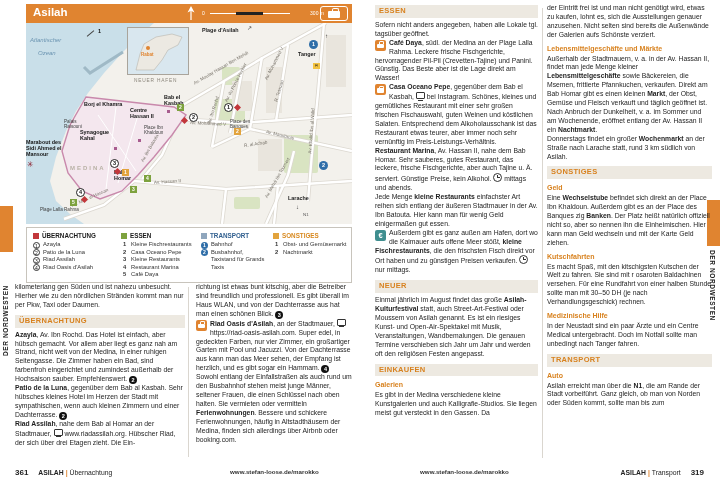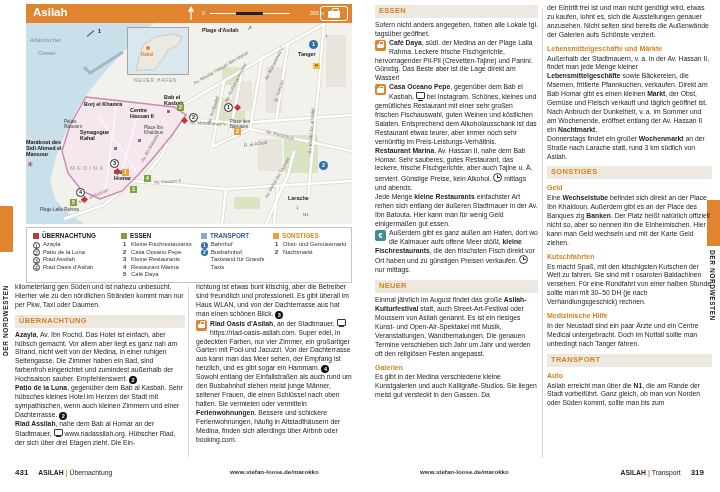--- a/index.html
+++ b/index.html
@@ -364,20 +364,21 @@
   <div class="col" id="c3">
       <div class="sect">ESSEN</div>
       <p class="para">Sofern nicht anders angegeben, haben alle Lokale tgl. tagsüber geöffnet.</p>
       <p class="para"><span class="ic ic-tip"></span><b>Café Daya</b>, südl. der Medina an der Plage Lalla Rahma. Leckere frische Fischgerichte, hervorragender Pil-Pil (Crevetten-Tajine) und Panini. Günstig. Das Beste aber ist die Lage direkt am Wasser!</p>
       <p class="para"><span class="ic ic-tip"></span><b>Casa Oceano Pepe</b>, gegenüber dem Bab el Kasbah, <span class="ic ic-web"></span> bei Instagram. Schönes, kleines und gemütliches Restaurant mit einer sehr großen frischen Fischauswahl, guten Weinen und köstlichen Salaten. Entsprechend dem Alkoholausschank ist das Restaurant etwas teurer, aber immer noch sehr vernünftig im Preis-Leistungs-Verhältnis.</p>
       <p class="para"><b>Restaurant Marina</b>, Av. Hassan II, nahe dem Bab Homar. Sehr sauberes, gutes Restaurant, das leckere, frische Fischgerichte, aber auch Tajine u. Ä. serviert. Günstige Preise, kein Alkohol. <span class="ic ic-clock"></span> mittags und abends.</p>
       <p class="para">Jede Menge <b>kleine Restaurants</b> einfachster Art reihen sich entlang der äußeren Stadtmauer in der Av. Ibn Batouta. Hier kann man für wenig Geld einigermaßen gut essen.</p>
       <p class="para"><span class="ic ic-euro">€</span>Außerdem gibt es ganz außen am Hafen, dort wo die Kaimauer aufs offene Meer stößt, <b>kleine Fischrestaurants</b>, die den frischsten Fisch direkt vor Ort haben und zu günstigen Preisen verkaufen. <span class="ic ic-clock"></span> nur mittags.</p>
       <div class="sect">NEUER</div>
       <p class="para">Einmal jährlich im August findet das große <b>Asilah-Kulturfestival</b> statt, auch Street-Art-Festival oder Moussem von Asilah genannt. Es ist ein riesiges Kunst- und Open-Air-Spektakel mit Musik, Veranstaltungen, Wandbemalungen. Die genauen Termine verschieben sich Jahr um Jahr und werden oft den religiösen Festen angepasst.</p>
+      <div class="sect">EINKAUFEN</div>
       <div class="subhead">Galerien</div>
       <p class="para">Es gibt in der Medina verschiedene kleine Kunstgalerien und auch Kalligrafie-Studios. Sie liegen meist gut versteckt in den Gassen. Da</p>
     </div>
   <div class="col" id="c4">
       <p class="para">der Eintritt frei ist und man nicht genötigt wird, etwas zu kaufen, lohnt es, sich die Ausstellungen genauer anzusehen. Nicht selten sind bereits die Außenwände der Galerien aufs Schönste verziert.</p>
       <div class="subhead">Lebensmittelgeschäfte und Märkte</div>
       <p class="para">Außerhalb der Stadtmauern, v. a. in der Av. Hassan II, findet man jede Menge kleiner <b>Lebensmittelgeschäfte</b> sowie Bäckereien, die Msemen, frittierte Pfannkuchen, verkaufen. Direkt am Bab Homar gibt es einen kleinen <b>Markt</b>, der Obst, Gemüse und Fleisch verkauft und täglich geöffnet ist.</p>
       <p class="para">Nach Anbruch der Dunkelheit, v. a. im Sommer und am Wochenende, eröffnet entlang der Av. Hassan II ein <b>Nachtmarkt</b>.</p>
       <p class="para">Donnerstags findet ein großer <b>Wochenmarkt</b> an der Straße nach Larache statt, rund 3 km südlich von Asilah.</p>
       <div class="sect">SONSTIGES</div>
@@ -388,20 +389,20 @@
       <div class="subhead">Medizinische Hilfe</div>
       <p class="para">In der Neustadt sind ein paar Ärzte und ein Centre Medical untergebracht. Doch im Notfall sollte man unbedingt nach Tanger fahren.</p>
       <div class="sect">TRANSPORT</div>
       <div class="subhead">Auto</div>
       <p class="para">Asilah erreicht man über die <b>N1</b>, die am Rande der Stadt vorbeiführt. Ganz gleich, ob man von Norden oder Süden kommt, sollte man bis zum</p>
     </div>
   <div class="colrule rule-l"></div>
   <div class="colrule rule-r"></div>
 
   <div class="foot foot-l">
-    <b class="pn">431</b><span class="fb">ASILAH</span><span class="fsep">|</span><span>Übernachtung</span>
+    <b class="pn">361</b><span class="fb">ASILAH</span><span class="fsep">|</span><span>Übernachtung</span>
   </div>
   <div class="foot url-l">www.stefan-loose.de/marokko</div>
   <div class="foot url-r">www.stefan-loose.de/marokko</div>
   <div class="foot foot-r">
     <span class="fb">ASILAH</span><span class="fsep">|</span><span>Transport</span><b class="pn">319</b>
   </div>
 </div>
 
 </body></html>

